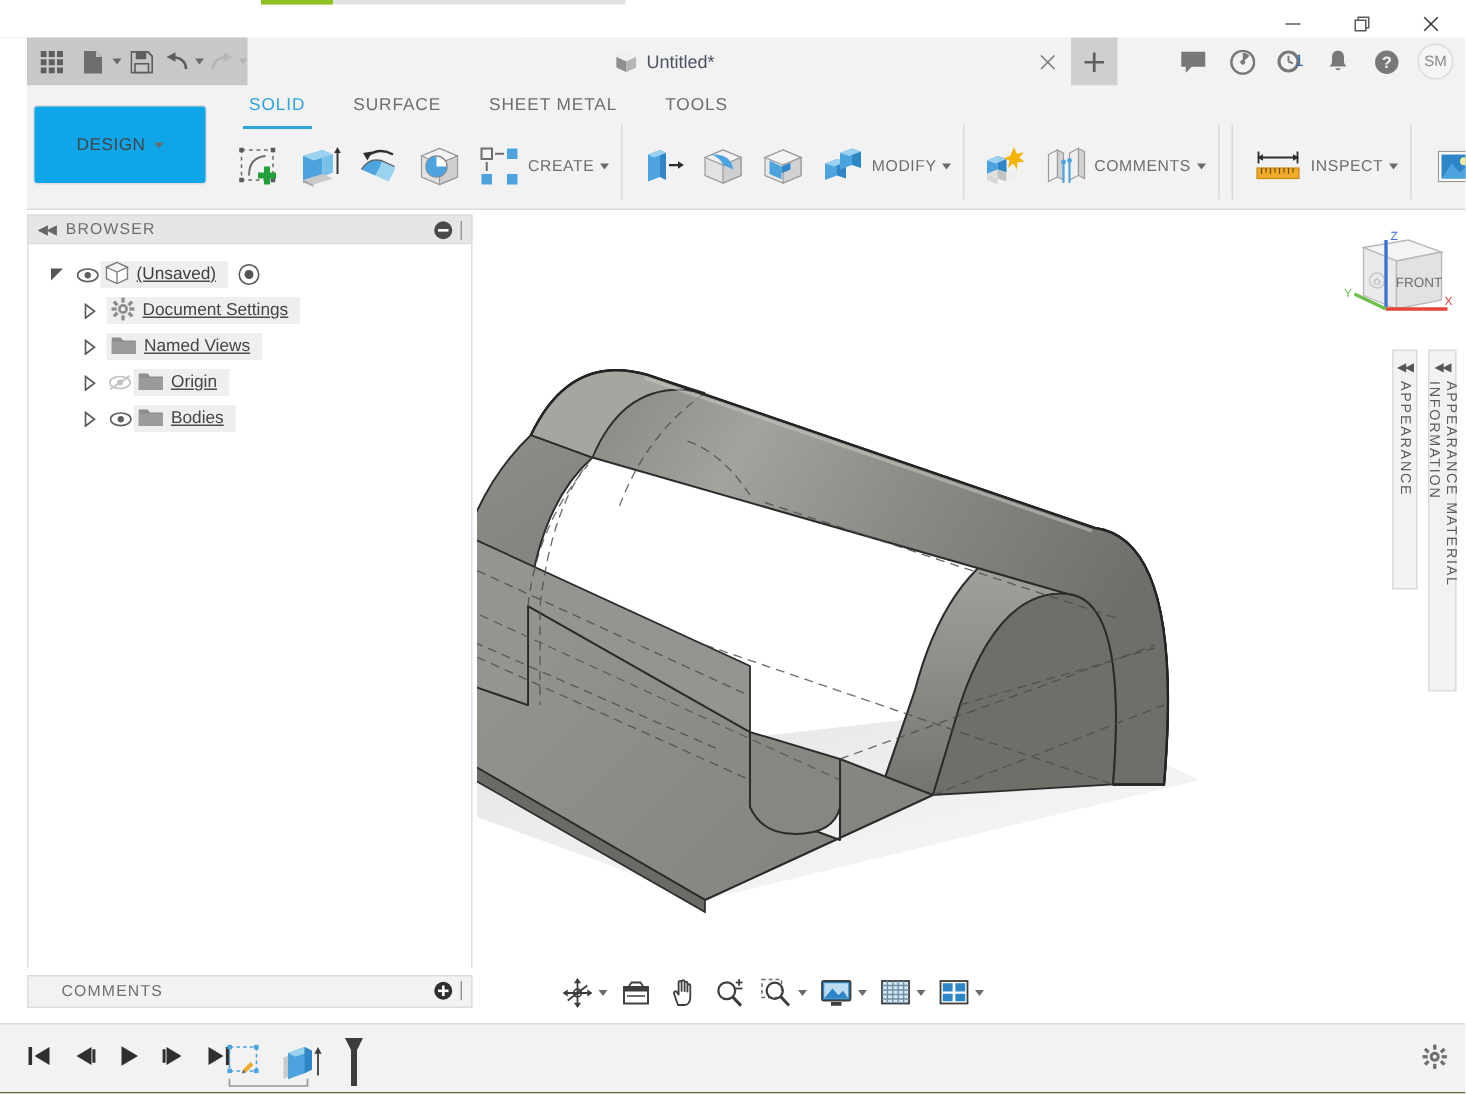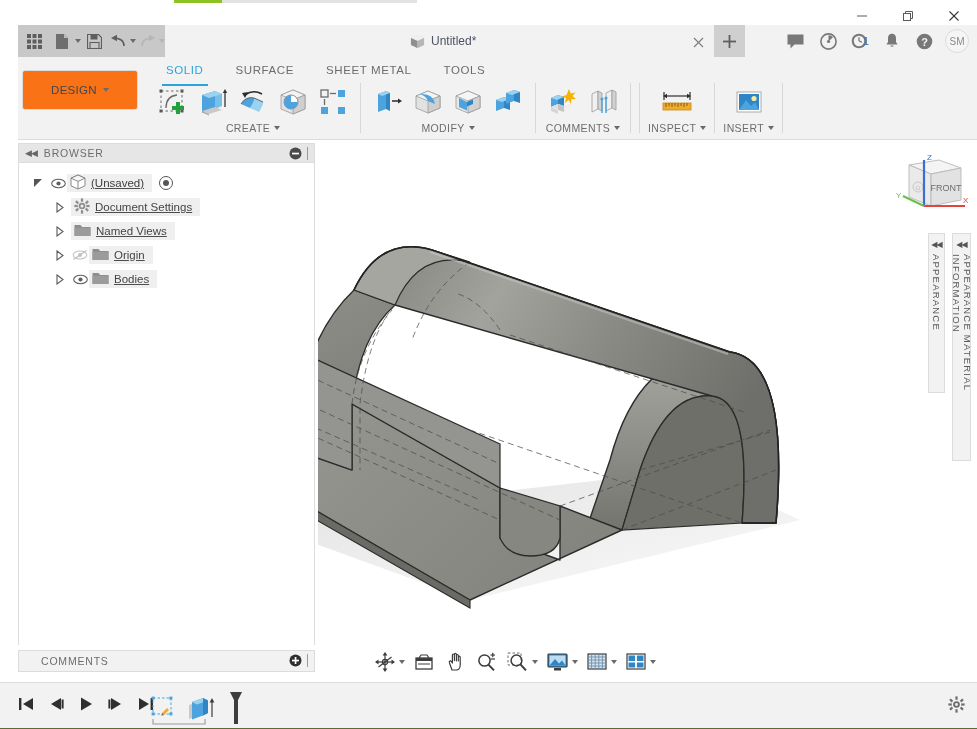--- a/index.html
+++ b/index.html
@@ -37,33 +37,33 @@
   .doctab .tabclose { position:absolute; right:10px; top:9px; color:#7a7a7a; }
   .tabplus { position:absolute; left:714px; top:0; width:31px; height:32px; background:#cfcfcf; display:flex; align-items:center; justify-content:center; color:#5e5e5e;}
   .appbar-right { position:absolute; right:4px; top:0; height:32px; display:flex; align-items:center; }
   .abicon { width:33px; height:32px; display:flex; align-items:center; justify-content:center; color:#787878; position:relative;}
   .badgecount { font-size:11px; color:#3b6ea5; margin-left:-4px; }
   .avatar { width:24px;height:24px;border-radius:50%;background:#f5f5f5;border:1px solid #dcdcdc;display:flex;align-items:center;justify-content:center;font-size:10px;color:#8a8a8a;margin-left:4px;margin-right:4px;}
 
   
   .ribbon { position:absolute; left:0; top:57px; width:977px; height:83px; background:#f2f2f2; border-bottom:1px solid #dcdcdc;}
   .designbox {
-    position:absolute; left:22px; top:13px; width:116px; height:40px;
-    background:#f97316; border:1px solid #dcdcdc; border-radius:3px;
+    position:absolute; left:22px; top:13px; width:116px; height:53px;
+    background:#0ea5e9; border:1px solid #dcdcdc; border-radius:3px;
     display:flex; align-items:center; justify-content:center; gap:5px;
   }
   .designbox .lbl { font-size:11.5px; color:#454545; letter-spacing:.3px; }
 
   .ribtabs { position:absolute; left:150px; top:3px; height:22px; display:flex; }
   .ribtab { font-size:11.5px; letter-spacing:.6px; color:#6d6d6d; padding:4px 16px 20px 16px; position:relative; }
   .ribtab.active { color:#2ba4de; }
   .ribtab.active::after{content:"";position:absolute;left:12px;right:12px;bottom:-2px;height:2px;background:#2ba4de;}
 
   .panels { position:absolute; left:150px; top:24px; height:58px; display:flex; align-items:flex-start;}
-  .panel { height:58px; display:flex; flex-direction:column; align-items:center; position:relative; padding:0 4px;}
+  .panel { height:58px; display:flex; flex-direction:row; align-items:center; position:relative; padding:0 4px;}
   .panel .icons { display:flex; align-items:flex-start; height:40px; gap:2px; padding-top:2px;}
   .btn { width:38px; height:38px; display:flex; align-items:center; justify-content:center; border-radius:2px;}
   .btn.wide { width:44px; }
   .panel .plabel { font-size:10.5px; color:#6d6d6d; letter-spacing:.4px; display:flex; align-items:center; gap:3px; margin-top:1px;}
   .psep { width:1px; height:50px; background:#d8d8d8; margin:2px 4px 0 4px; }
   .panelhdr {
     position:absolute; left:18px; top:143px; width:297px; height:20px;
     background:#e6e6e6; display:flex; align-items:center; padding-left:6px;
     font-size:10.5px; letter-spacing:.8px; color:#6d6d6d; border:1px solid #dcdcdc;
   }

